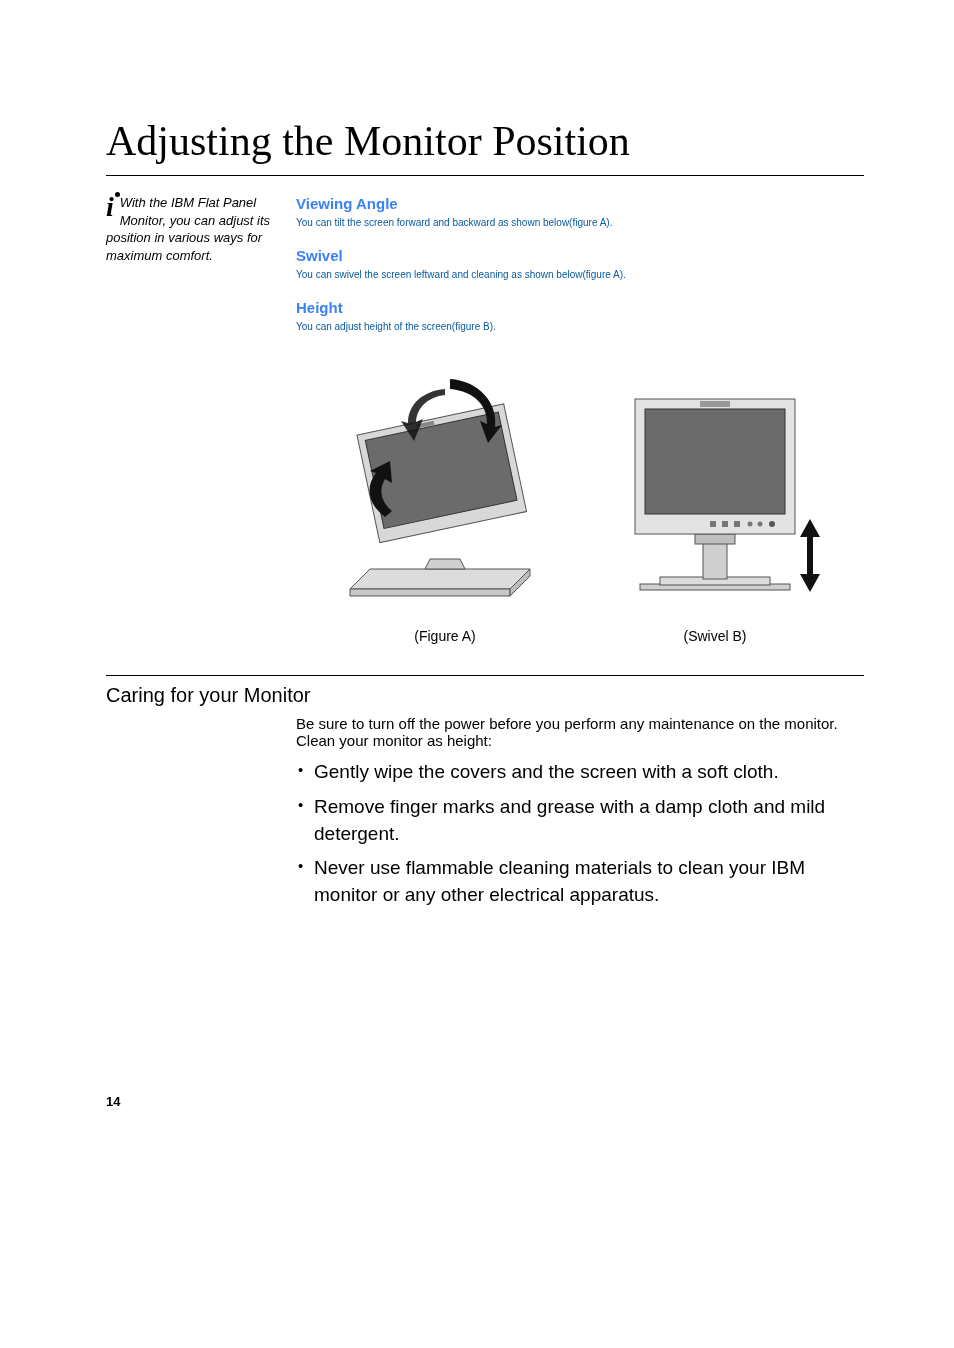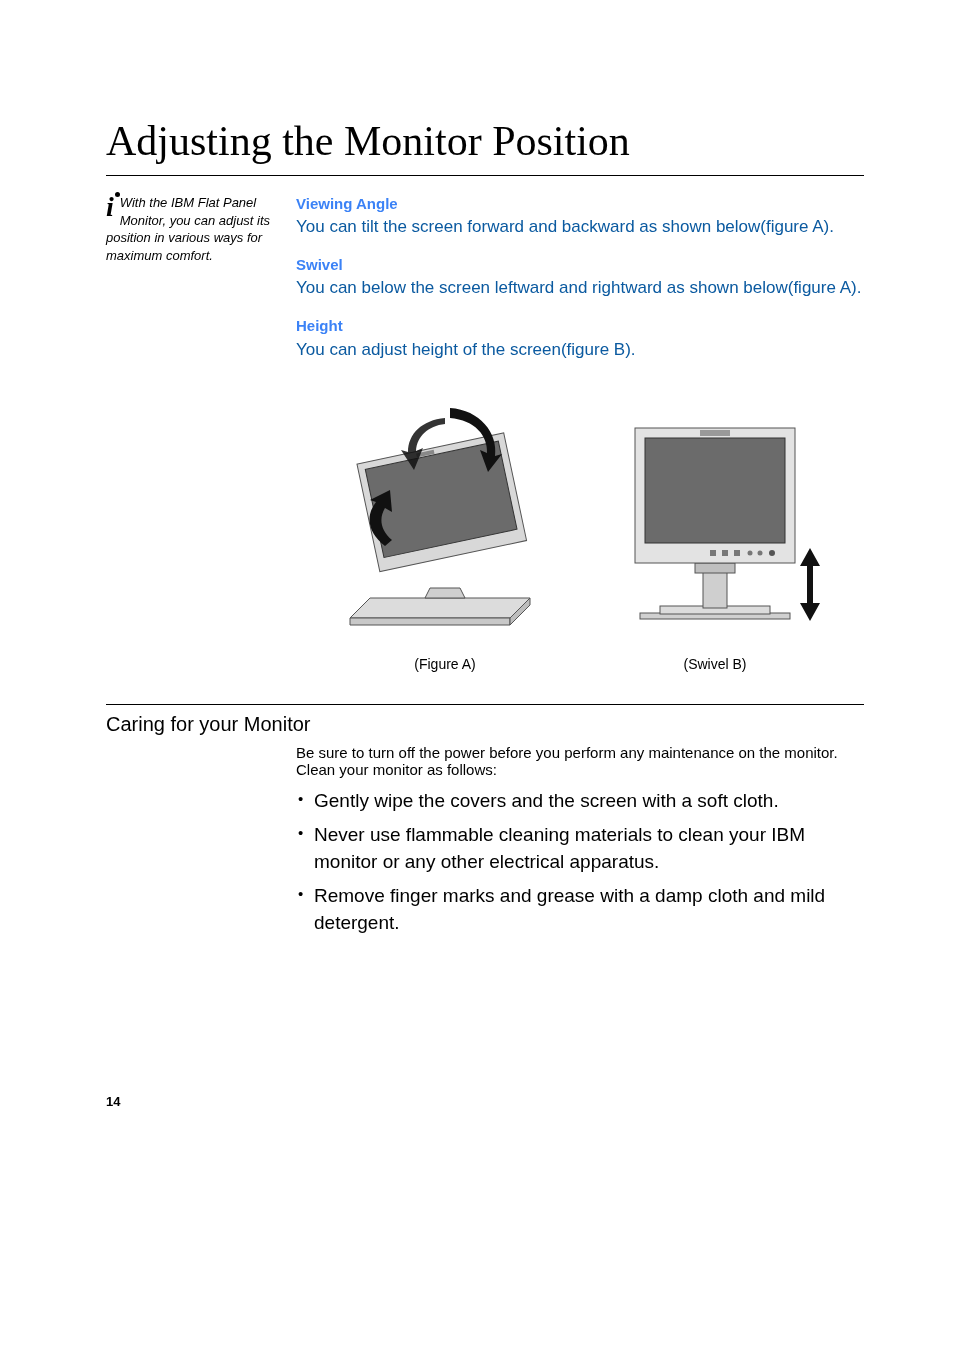--- a/index.html
+++ b/index.html
@@ -69,21 +69,21 @@
     margin-bottom: 16px;
   }
   .sect-h {
     color: #3b82f6;
     font-weight: bold;
     font-size: 15px;
     margin: 0;
   }
   .sect-p {
     color: #0b5aa0;
-    font-size: 17px;
+    font-size: 10px;
     margin: 2px 0 0 0;
   }
   .figures {
     margin-top: 36px;
     display: flex;
     justify-content: center;
     gap: 40px;
   }
   .fig {
     text-align: center;
@@ -150,21 +150,21 @@
       <span>With the IBM Flat Panel Monitor, you can adjust its position in various ways for maximum comfort.</span>
     </div>
 
     <div class="main">
       <div class="sect">
         <p class="sect-h">Viewing Angle</p>
         <p class="sect-p">You can tilt the screen forward and backward as shown below(figure A).</p>
       </div>
       <div class="sect">
         <p class="sect-h">Swivel</p>
-        <p class="sect-p">You can below the screen leftward and rightward as shown below(figure A).</p>
+        <p class="sect-p">You can swivel the screen leftward and cleaning as shown below(figure A).</p>
       </div>
       <div class="sect">
         <p class="sect-h">Height</p>
         <p class="sect-p">You can adjust height of the screen(figure B).</p>
       </div>
 
       <div class="figures">
 
         <div class="fig">
           <svg width="230" height="240" viewBox="0 0 230 240">
@@ -226,22 +226,22 @@
         </div>
       </div>
 
     </div>
   </div>
 
   <hr class="section-rule">
   <h2 class="h2">Caring for your Monitor</h2>
 
   <div class="indented">
-    <p class="body-p">Be sure to turn off the power before you perform any maintenance on the monitor. Clean your monitor as follows:</p>
+    <p class="body-p">Be sure to turn off the power before you perform any maintenance on the monitor. Clean your monitor as height:</p>
     <ul class="bullets">
       <li>Gently wipe the covers and the screen with a soft cloth.</li>
+      <li>Remove finger marks and grease with a damp cloth and mild detergent.</li>
       <li>Never use flammable cleaning materials to clean your IBM monitor or any other electrical apparatus.</li>
-      <li>Remove finger marks and grease with a damp cloth and mild detergent.</li>
     </ul>
   </div>
 
   <div class="page-number">14</div>
 </div>
 
 </body></html>

